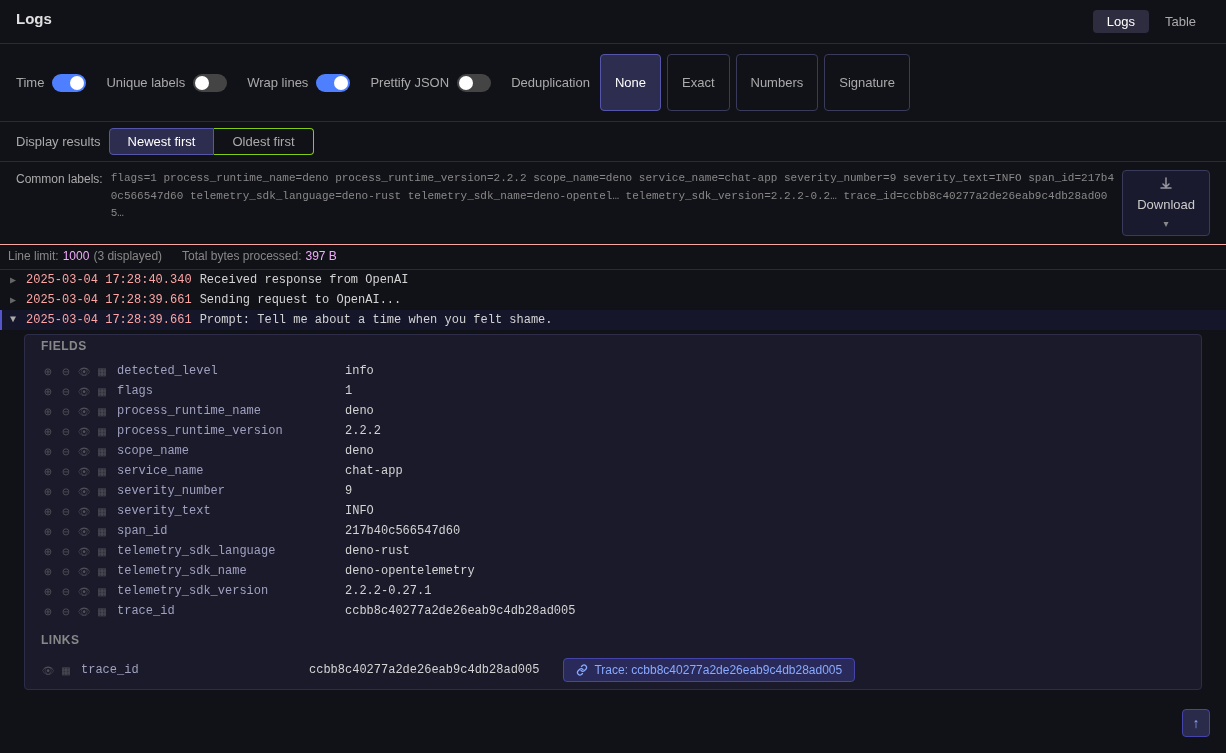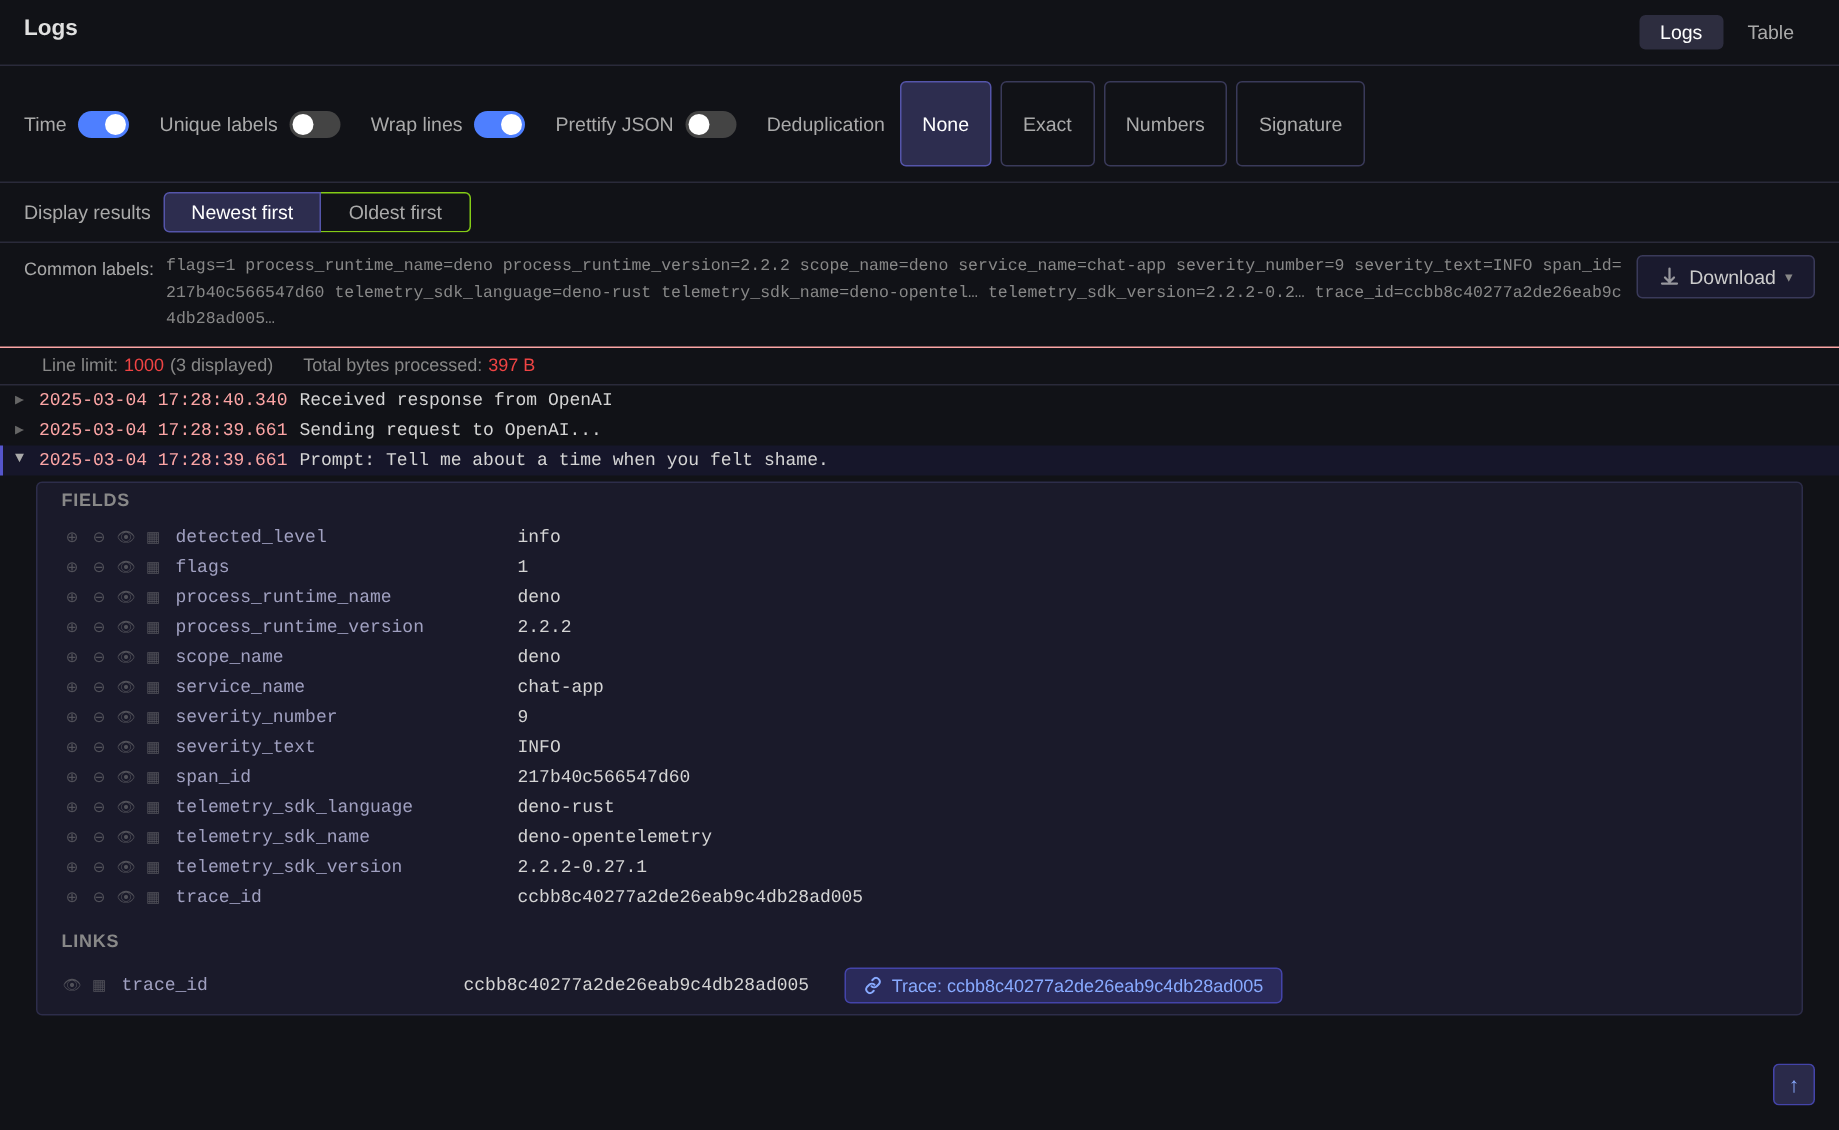--- a/index.html
+++ b/index.html
@@ -175,33 +175,34 @@
       gap: 6px;
       padding: 6px 14px;
       background: #1a1a2e;
       border: 1px solid #3a3a5a;
       border-radius: 4px;
       color: #ccc;
       cursor: pointer;
       font-size: 13px;
       white-space: nowrap;
       margin-left: auto;
+      flex-direction: column;
     }
     .download-btn svg { opacity: 0.7; }
 
     
     .line-limit-bar {
       display: flex;
       align-items: center;
       gap: 4px;
-      padding: 4px 28px 6px;
+      padding: 4px 8px 6px;
       border-bottom: 1px solid #2a2a3a;
     }
     .line-limit-label { color: #888; font-size: 12px; }
-    .line-limit-value { color: #ef4444; font-size: 12px; }
+    .line-limit-value { color: #f0abfc; font-size: 12px; }
 
     
     .logs-area {
       display: flex;
       flex-direction: column;
       height: calc(753px - 230px);
       overflow-y: auto;
       padding: 0;
     }
     .log-line {

